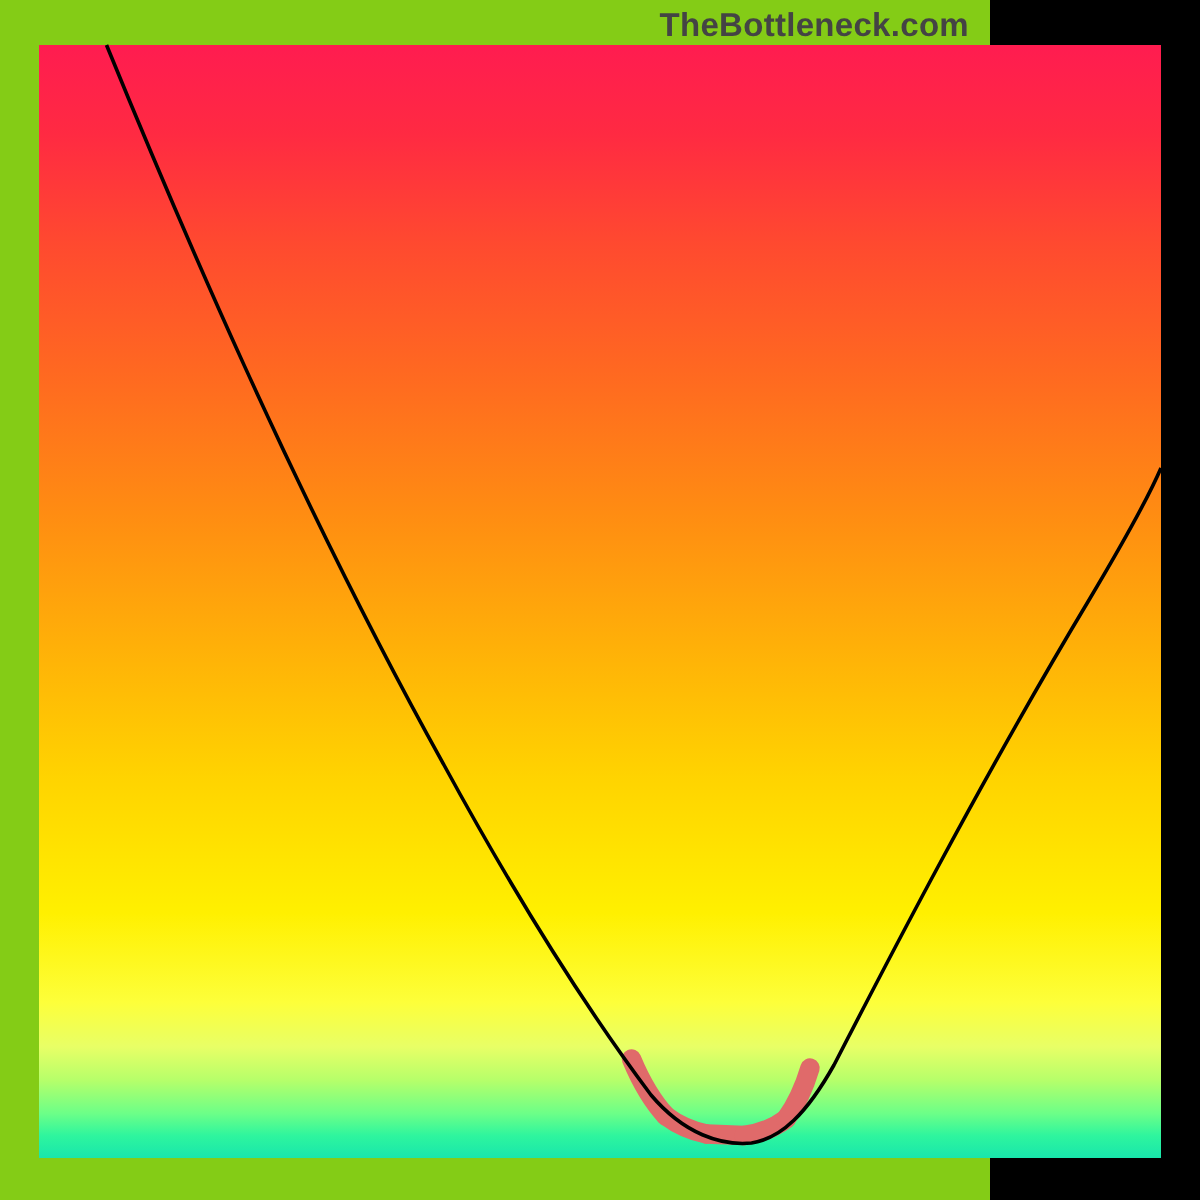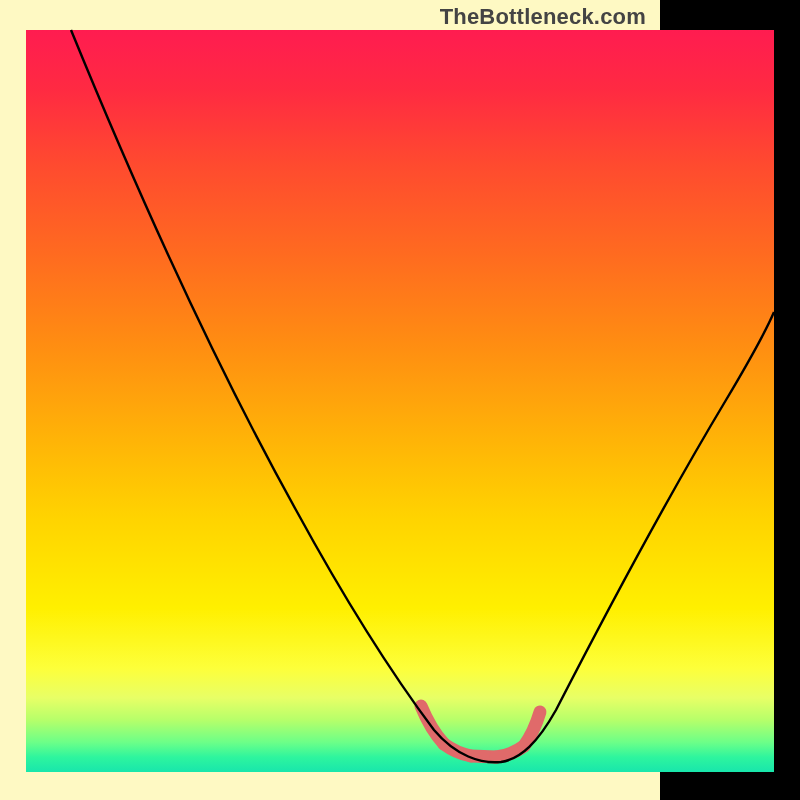--- a/index.html
+++ b/index.html
@@ -8,21 +8,21 @@
     width: 800px;
     height: 800px;
     background: #000;
     overflow: hidden;
     font-family: Arial, Helvetica, sans-serif;
   }
   .stage {
     position: relative;
     width: 660px;
     height: 800px;
-    background: #fef9c3;
+    background: #84cc16;
   }
   .watermark {
     position: absolute;
     top: 4px;
     right: 14px;
     color: #444;
     font-size: 22px;
     font-weight: 600;
     letter-spacing: 0.2px;
     user-select: none;

